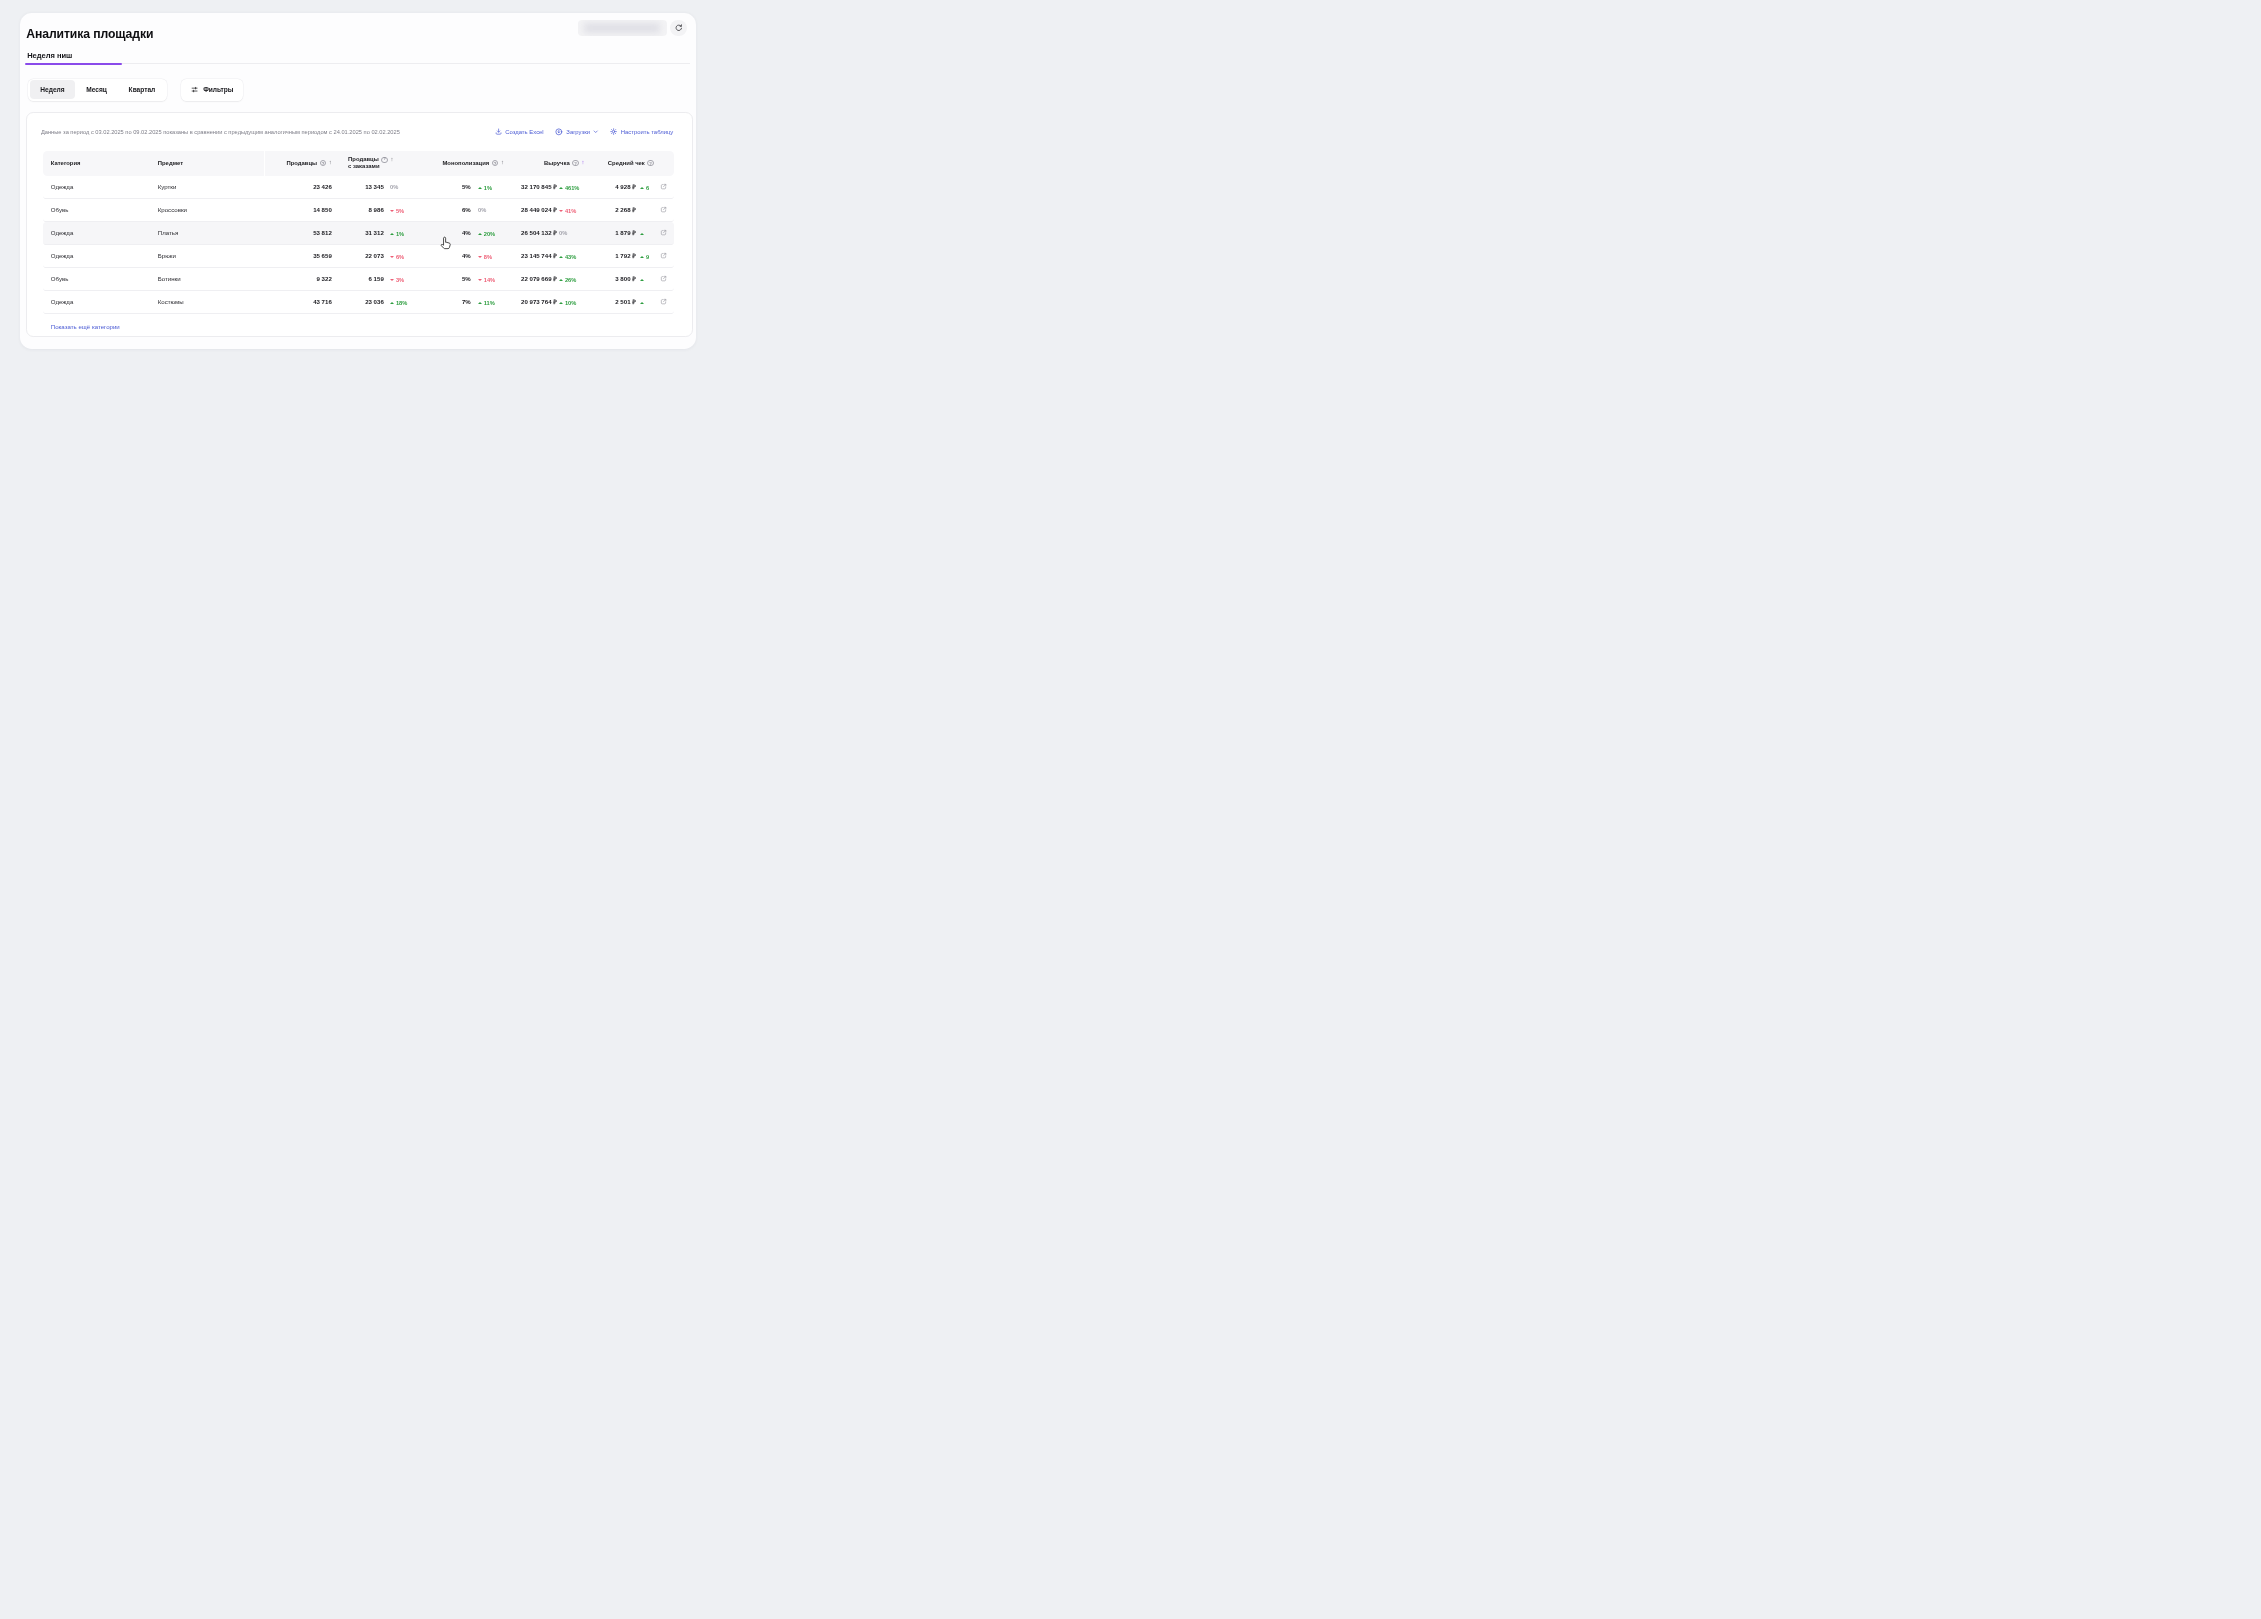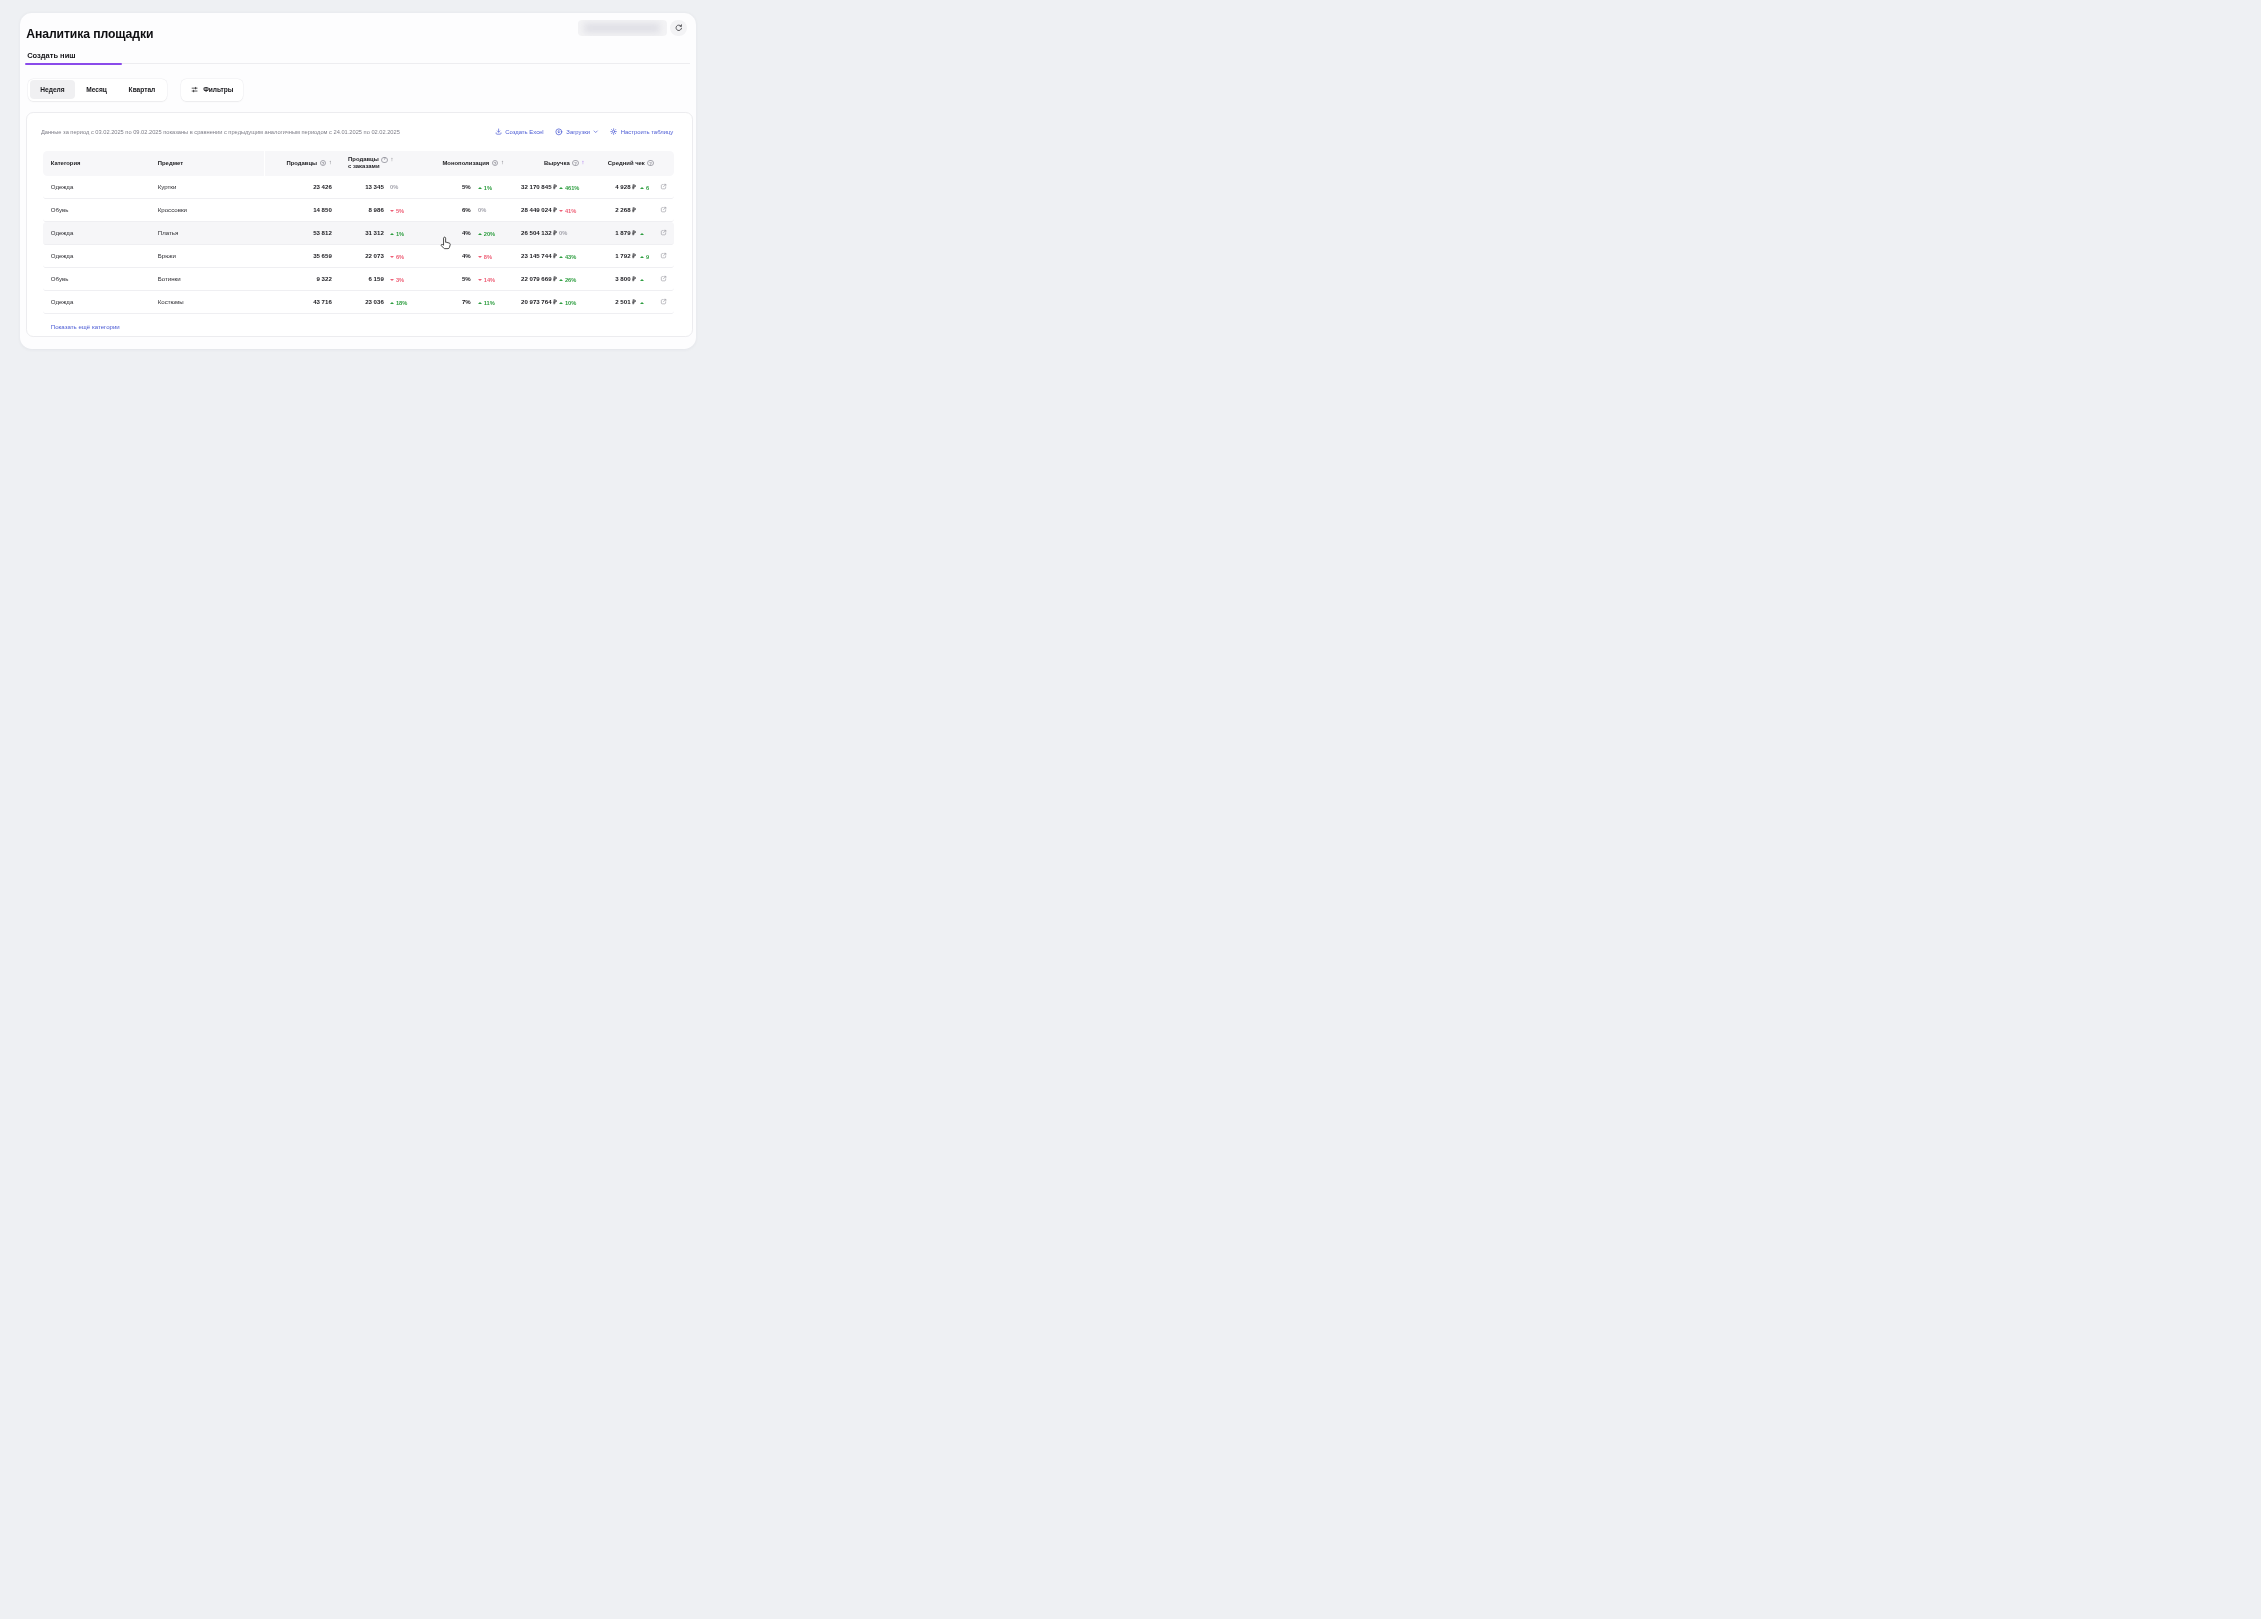--- a/index.html
+++ b/index.html
@@ -98,21 +98,21 @@
           <svg width="7.7" height="7.7" viewBox="0 0 16 16" fill="none">
             <path d="M13.6 8.7a5.7 5.7 0 1 1-1.5-4.7" stroke="#2b2b30" stroke-width="1.6" stroke-linecap="round"></path>
             <path d="M13.9 1.5v3.2h-3.2" stroke="#2b2b30" stroke-width="1.6" stroke-linecap="round" stroke-linejoin="round"></path>
           </svg>
         </span>
       </button>
     </div>
 
     <div class="tabstrip">
       <div class="tab">
-        <span>Создать ниш</span>
+        <span>Неделя ниш</span>
         <i class="underline"></i>
       </div>
     </div>
 
     <div class="controls">
       <div class="segmented">
         <button class="seg active">Неделя</button>
         <button class="seg">Месяц</button>
         <button class="seg">Квартал</button>
       </div>

